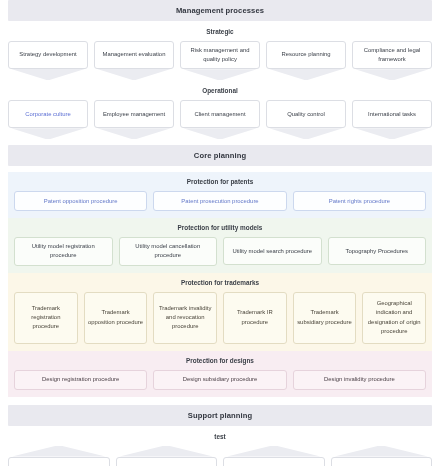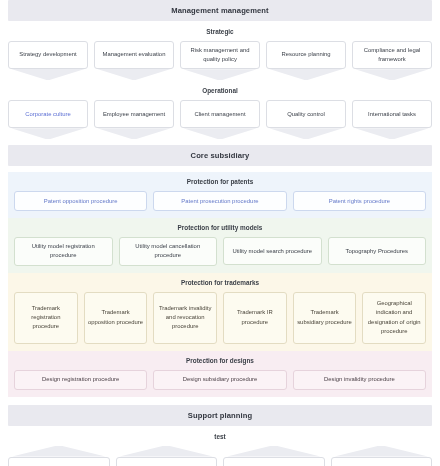--- a/index.html
+++ b/index.html
@@ -113,21 +113,21 @@
   .sec-design .card    { background:#fbf3f6; border-color:#e6d3dc; color:#4a3f45; }
 
   .spacer6  { height: 6px; }
   .spacer8  { height: 8px; }
 </style>
 </head>
 <body>
 
 <div class="page">
 
-  <div class="band">Management management</div>
+  <div class="band">Management processes</div>
 
   <div class="group-label">Strategic</div>
 
   <div class="row">
     <div class="cell">
       <div class="card">Strategy development</div>
       <div class="chev-down"></div>
     </div>
     <div class="cell">
       <div class="card">Management evaluation</div>
@@ -167,21 +167,21 @@
       <div class="chev-down"></div>
     </div>
     <div class="cell">
       <div class="card">International tasks</div>
       <div class="chev-down"></div>
     </div>
   </div>
 
   <div class="spacer6"></div>
 
-  <div class="band">Core subsidiary</div>
+  <div class="band">Core planning</div>
 
   <div class="spacer6"></div>
 
   <div class="section sec-patents">
     <div class="sec-title">Protection for patents</div>
     <div class="row">
       <div class="cell">
         <div class="card">Patent opposition procedure</div>
       </div>
       <div class="cell">

